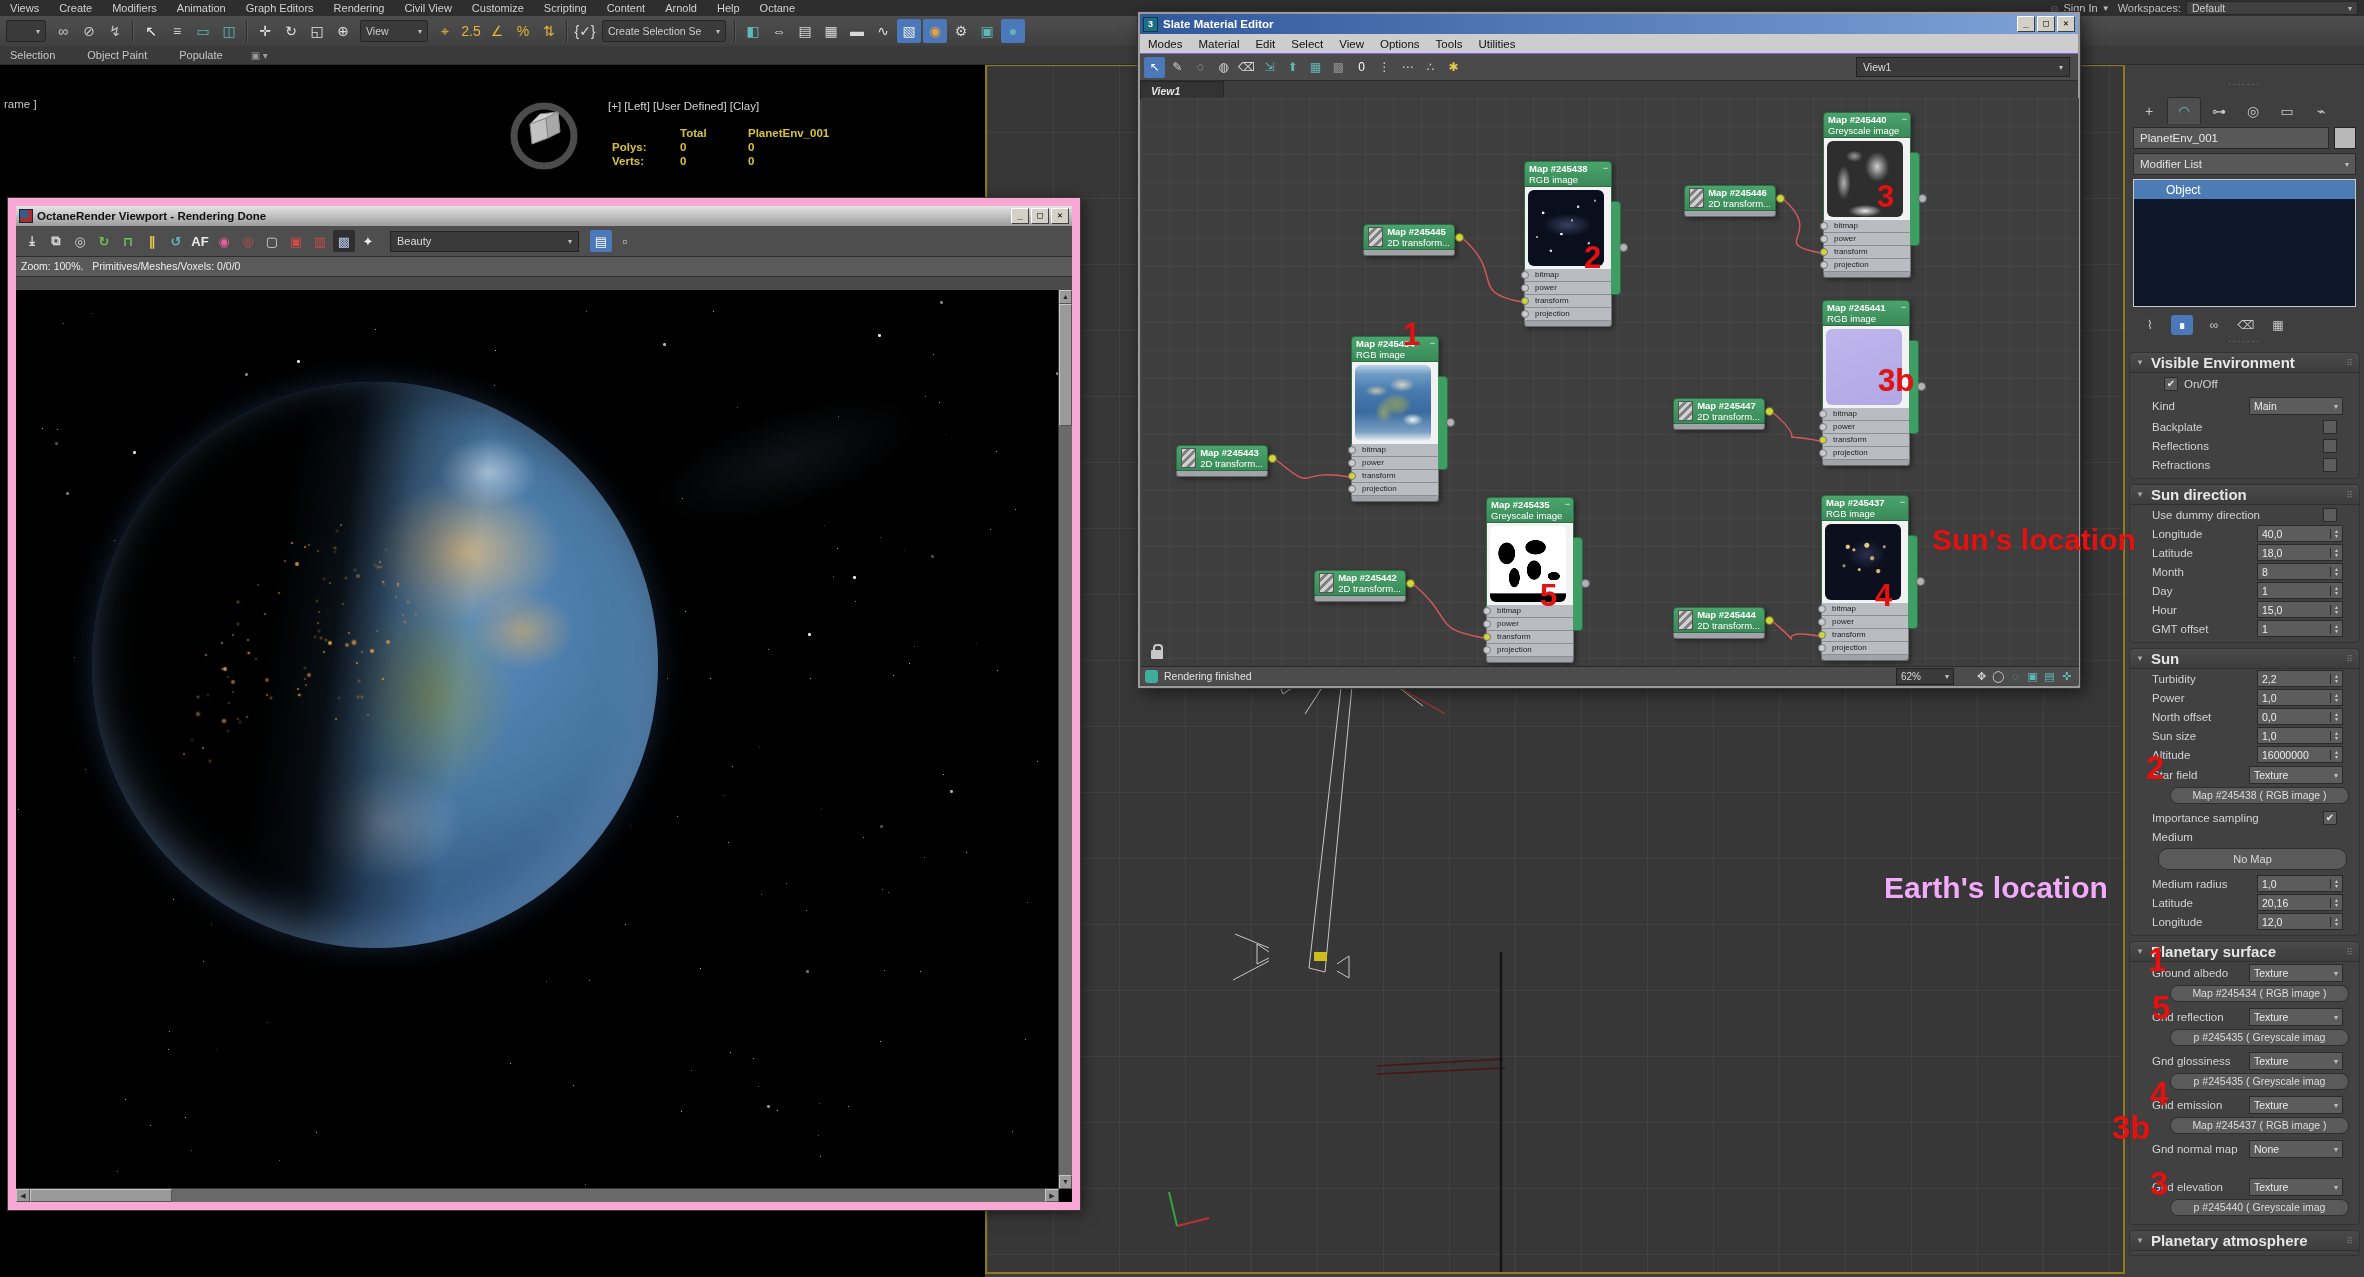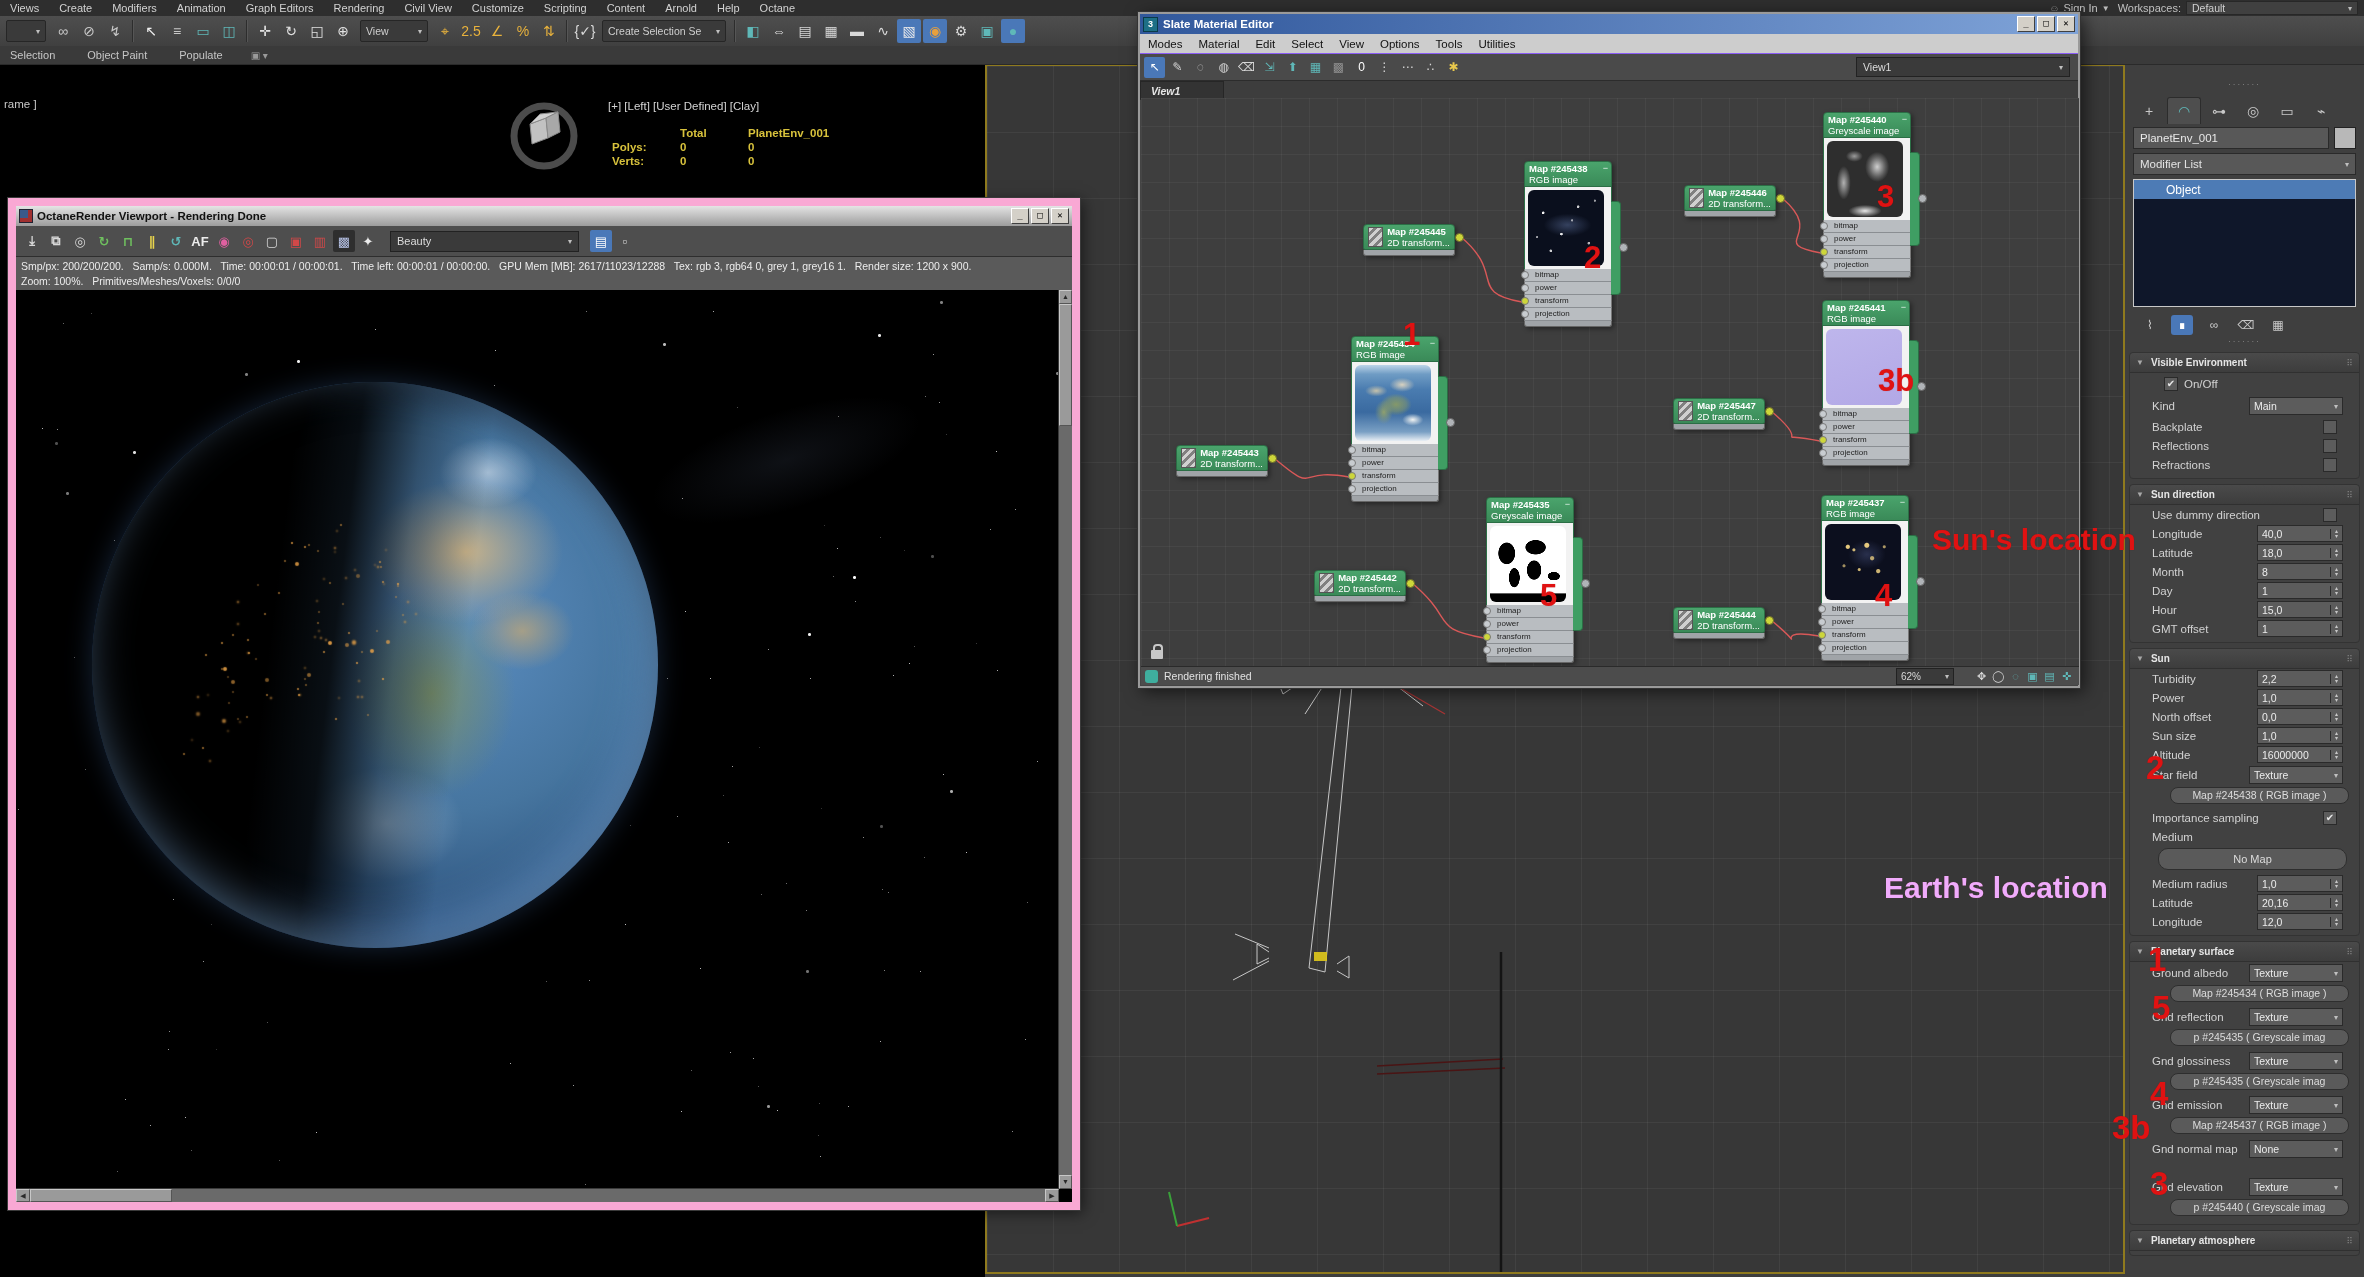--- a/index.html
+++ b/index.html
@@ -59,21 +59,21 @@
        display:flex;align-items:center;justify-content:space-between;padding:0 6px;}
   #stack-box{margin:4px 8px;height:126px;background:#0f172a;border:1px solid #c8c8c8;}
   .stack-item{height:19px;background:#4d7bb5;color:#fff;font-size:12px;display:flex;align-items:center;padding-left:32px;}
   #stack-icons{display:flex;align-items:center;gap:10px;padding:3px 14px;height:22px;}
   .sico{width:22px;height:20px;display:flex;align-items:center;justify-content:center;font-size:12px;border-radius:3px;}
 
   .rollout{margin:3px 4px 5px 4px;background:#414141;border:1px solid #333;border-radius:4px;padding-bottom:4px;}
   .roll-h{height:19px;display:flex;align-items:center;background:linear-gradient(#4a4a4a,#3d3d3d);
        border-bottom:1px solid #303030;border-radius:4px 4px 0 0;padding:0 6px;}
   .roll-h .arr{font-size:8px;color:#a8a8a8;margin-right:7px;}
-  .roll-h .rt{font-size:10px;font-weight:bold;color:#e6e6e6;flex:1;}
+  .roll-h .rt{font-size:15px;font-weight:bold;color:#e6e6e6;flex:1;}
   .roll-h .grip{font-size:9px;color:#7d7d7d;}
   .p-row{display:flex;align-items:center;height:19px;padding:0 8px 0 22px;font-size:11.5px;color:#d2d2d2;}
   .p-row.tall{height:22px;}
   .lbl{flex:1;white-space:nowrap;overflow:hidden;}
   .lbl-left{margin-left:6px;}
   .cb{width:12px;height:12px;background:#5c5c5c;border:1px solid #2a2a2a;margin-right:14px;
        font-size:10px;line-height:11px;text-align:center;color:#e8e8e8;}
   .cb.on::after{content:"✔";}
   .spin{width:84px;height:15px;background:#5c5c5c;border:1px solid #2a2a2a;display:flex;align-items:center;
        margin-right:8px;position:relative;}
@@ -655,21 +655,20 @@
       <div class="oct-ico" style="color: rgb(184, 196, 232); background: rgb(46, 46, 46);">▩</div>
       <div class="oct-ico" style="color: rgb(236, 236, 236);">✦</div>
       <div id="beauty-dd">
         <span>Beauty</span>
         <span class="da">▾</span>
       </div>
       <div class="oct-ico" style="color: rgb(255, 255, 255); background: rgb(74, 120, 184);">▤</div>
       <div class="oct-ico" style="color: rgb(216, 216, 216);">▫</div>
     </div>
   <div id="oct-status">
-    <div>Smp/px: 200/200/200.   Samp/s: 0.000M.   Time: 00:00:01 / 00:00:01.   Time left: 00:00:01 / 00:00:00.   GPU Mem [MB]: 2617/11023/12288   Tex: rgb 3, rgb64 0, grey 1, grey16 1.   Render size: 1200 x 900.</div>
     <div>Zoom: 100%.   Primitives/Meshes/Voxels: 0/0/0</div>
   </div>
   <div id="oct-render">
     <div id="stars" style="box-shadow: rgba(255, 255, 255, 0.94) 611px 467px 0px 0px, rgba(255, 255, 255, 0.64) 790px 620px 0px 0px, rgba(255, 255, 255, 0.47) 51px 203px 0px 1px, rgba(255, 255, 255, 0.52) 745px 604px 0px 0px, rgba(255, 255, 255, 0.89) 109px 809px 0px 0px, rgba(255, 255, 255, 0.88) 473px 253px 0px 0px, rgba(255, 255, 255, 0.85) 804px 866px 0px 0px, rgba(255, 255, 255, 0.29) 353px 584px 0px 0px, rgba(255, 255, 255, 0.45) 530px 691px 0px 0px, rgba(255, 255, 255, 0.67) 2px 519px 0px 0px, rgba(255, 255, 255, 0.86) 737px 768px 0px 0px, rgba(255, 255, 255, 0.94) 877px 385px 0px 0px, rgba(255, 255, 255, 0.26) 888px 260px 0px 0px, rgba(255, 255, 255, 0.95) 26px 138px 0px 0px, rgba(255, 255, 255, 0.8) 341px 552px 0px 0px, rgba(255, 255, 255, 0.72) 847px 547px 0px 0px, rgba(255, 255, 255, 0.93) 282px 71px 0px 1px, rgba(255, 255, 255, 0.42) 251px 732px 0px 0px, rgba(255, 255, 255, 0.36) 75px 23px 0px 0px, rgba(255, 255, 255, 0.57) 569px 894px 0px 0px, rgba(255, 255, 255, 0.56) 372px 566px 0px 0px, rgba(255, 255, 255, 0.87) 794px 388px 0px 0px, rgba(255, 255, 255, 0.82) 716px 476px 0px 0px, rgba(255, 255, 255, 0.43) 510px 375px 0px 0px, rgba(255, 255, 255, 0.47) 345px 486px 0px 1px, rgba(255, 255, 255, 0.32) 865px 536px 0px 1px, rgba(255, 255, 255, 0.34) 614px 535px 0px 0px, rgba(255, 255, 255, 0.6) 872px 602px 0px 0px, rgba(255, 255, 255, 0.5) 675px 780px 0px 0px, rgba(255, 255, 255, 0.93) 479px 60px 0px 0px, rgba(255, 255, 255, 0.3) 743px 457px 0px 0px, rgba(255, 255, 255, 0.96) 565px 403px 0px 0px, rgba(255, 255, 255, 0.71) 996px 841px 0px 0px, rgba(255, 255, 255, 0.64) 549px 414px 0px 0px, rgba(255, 255, 255, 0.5) 230px 84px 0px 1px, rgba(255, 255, 255, 0.78) 666px 208px 0px 0px, rgba(255, 255, 255, 0.44) 742px 796px 0px 0px, rgba(255, 255, 255, 0.73) 573px 690px 0px 0px, rgba(255, 255, 255, 0.38) 802px 845px 0px 0px, rgba(255, 255, 255, 0.59) 255px 162px 0px 0px, rgba(255, 255, 255, 0.29) 808px 235px 0px 0px, rgba(255, 255, 255, 0.86) 359px 39px 0px 0px, rgba(255, 255, 255, 0.78) 917px 64px 0px 0px, rgba(255, 255, 255, 0.53) 817px 286px 0px 0px, rgba(255, 255, 255, 0.79) 448px 623px 0px 0px, rgba(255, 255, 255, 0.7) 430px 280px 0px 0px, rgba(255, 255, 255, 0.29) 960px 353px 0px 0px, rgba(255, 255, 255, 0.68) 935px 501px 0px 1px, rgba(255, 255, 255, 0.9) 864px 751px 0px 0px, rgba(255, 255, 255, 0.28) 413px 360px 0px 0px, rgba(255, 255, 255, 0.88) 712px 552px 0px 0px, rgba(255, 255, 255, 0.87) 697px 21px 0px 0px, rgba(255, 255, 255, 0.38) 322px 146px 0px 0px, rgba(255, 255, 255, 0.31) 195px 634px 0px 0px, rgba(255, 255, 255, 0.38) 721px 117px 0px 0px, rgba(255, 255, 255, 0.81) 152px 759px 0px 0px, rgba(255, 255, 255, 0.54) 399px 618px 0px 0px, rgba(255, 255, 255, 0.56) 866px 599px 0px 0px, rgba(255, 255, 255, 0.52) 47px 33px 0px 0px, rgba(255, 255, 255, 0.77) 187px 671px 0px 0px, rgba(255, 255, 255, 0.56) 98px 250px 0px 0px, rgba(255, 255, 255, 0.89) 171px 577px 0px 0px, rgba(255, 255, 255, 0.77) 923px 112px 0px 0px, rgba(255, 255, 255, 0.81) 1021px 471px 0px 0px, rgba(255, 255, 255, 0.97) 609px 634px 0px 0px, rgba(255, 255, 255, 0.48) 69px 479px 0px 0px, rgba(255, 255, 255, 0.38) 205px 559px 0px 0px, rgba(255, 255, 255, 0.43) 603px 382px 0px 0px, rgba(255, 255, 255, 0.74) 478px 95px 0px 0px, rgba(255, 255, 255, 0.9) 863px 45px 0px 1px, rgba(255, 255, 255, 0.55) 770px 593px 0px 0px, rgba(255, 255, 255, 0.98) 950px 562px 0px 0px, rgba(255, 255, 255, 0.96) 694px 388px 0px 0px, rgba(255, 255, 255, 0.73) 648px 54px 0px 1px, rgba(255, 255, 255, 0.72) 41px 139px 0px 0px, rgba(255, 255, 255, 0.75) 974px 239px 0px 0px, rgba(255, 255, 255, 0.4) 707px 505px 0px 0px, rgba(255, 255, 255, 0.71) 661px 526px 0px 0px, rgba(255, 255, 255, 0.97) 761px 820px 0px 0px, rgba(255, 255, 255, 0.99) 980px 161px 0px 0px, rgba(255, 255, 255, 0.44) 898px 356px 0px 0px, rgba(255, 255, 255, 0.95) 315px 485px 0px 0px, rgba(255, 255, 255, 0.56) 363px 278px 0px 0px, rgba(255, 255, 255, 0.44) 58px 367px 0px 0px, rgba(255, 255, 255, 0.4) 803px 813px 0px 0px, rgba(255, 255, 255, 0.88) 293px 224px 0px 0px, rgba(255, 255, 255, 0.44) 263px 870px 0px 0px, rgba(255, 255, 255, 0.52) 908px 567px 0px 0px, rgba(255, 255, 255, 0.75) 999px 219px 0px 0px, rgba(255, 255, 255, 0.26) 805px 518px 0px 0px, rgba(255, 255, 255, 0.87) 118px 162px 0px 1px, rgba(255, 255, 255, 0.5) 101px 881px 0px 0px, rgba(255, 255, 255, 0.52) 631px 307px 0px 0px, rgba(255, 255, 255, 0.86) 134px 835px 0px 0px, rgba(255, 255, 255, 0.4) 608px 289px 0px 0px, rgba(255, 255, 255, 0.81) 350px 566px 0px 1px, rgba(255, 255, 255, 0.98) 665px 821px 0px 0px, rgba(255, 255, 255, 0.29) 930px 144px 0px 0px, rgba(255, 255, 255, 0.31) 338px 348px 0px 0px, rgba(255, 255, 255, 0.9) 494px 773px 0px 0px, rgba(255, 255, 255, 0.5) 925px 12px 0px 1px, rgba(255, 255, 255, 0.91) 821px 258px 0px 0px, rgba(255, 255, 255, 0.26) 480px 375px 0px 0px, rgba(255, 255, 255, 0.76) 752px 359px 0px 0px, rgba(255, 255, 255, 0.56) 909px 106px 0px 0px, rgba(255, 255, 255, 0.31) 916px 266px 0px 1px, rgba(255, 255, 255, 0.76) 1009px 749px 0px 0px, rgba(255, 255, 255, 0.94) 383px 283px 0px 1px, rgba(255, 255, 255, 0.5) 1011px 612px 0px 0px, rgba(255, 255, 255, 0.7) 356px 97px 0px 0px, rgba(255, 255, 255, 0.29) 1045px 355px 0px 1px, rgb(255, 255, 255) 838px 287px 0px 1px, rgba(255, 255, 255, 0.63) 599px 381px 0px 0px, rgba(255, 255, 255, 0.47) 175px 860px 0px 0px, rgba(255, 255, 255, 0.96) 300px 842px 0px 0px, rgba(255, 255, 255, 0.64) 651px 388px 0px 0px, rgba(255, 255, 255, 0.59) 374px 183px 0px 0px, rgba(255, 255, 255, 0.36) 487px 390px 0px 0px, rgba(255, 255, 255, 0.43) 372px 269px 0px 0px, rgba(255, 255, 255, 0.25) 200px 759px 0px 0px, rgba(255, 255, 255, 0.88) 981px 380px 0px 0px, rgba(255, 255, 255, 0.45) 791px 681px 0px 1px, rgba(255, 255, 255, 0.66) 868px 680px 0px 0px, rgba(255, 255, 255, 0.82) 557px 795px 0px 0px, rgba(255, 255, 255, 0.39) 864px 247px 0px 0px, rgba(255, 255, 255, 0.95) 169px 827px 0px 0px, rgba(255, 255, 255, 0.6) 570px 21px 0px 0px, rgba(255, 255, 255, 0.83) 714px 762px 0px 0px, rgba(255, 255, 255, 0.31) 40px 153px 0px 1px, rgba(255, 255, 255, 0.95) 793px 344px 0px 1px, rgba(255, 255, 255, 0.93) 594px 314px 0px 0px, rgba(255, 255, 255, 0.83) 904px 681px 0px 0px, rgba(255, 255, 255, 0.7) 554px 433px 0px 0px, rgba(255, 255, 255, 0.96) 684px 678px 0px 0px, rgba(255, 255, 255, 0.88) 832px 816px 0px 0px, rgba(255, 255, 255, 0.97) 669px 321px 0px 0px, rgba(255, 255, 255, 0.52) 1041px 83px 0px 1px, rgba(255, 255, 255, 0.27) 342px 579px 0px 0px, rgba(255, 255, 255, 0.97) 893px 373px 0px 0px, rgba(255, 255, 255, 0.44) 231px 404px 0px 0px, rgba(255, 255, 255, 0.57) 822px 126px 0px 0px, rgba(255, 255, 255, 0.72) 153px 741px 0px 0px, rgba(255, 255, 255, 0.92) 927px 484px 0px 0px, rgba(255, 255, 255, 0.81) 157px 609px 0px 0px, rgba(255, 255, 255, 0.68) 583px 458px 0px 0px, rgba(255, 255, 255, 0.72) 839px 311px 0px 0px, rgba(255, 255, 255, 0.46) 457px 330px 0px 0px, rgba(255, 255, 255, 0.41) 502px 248px 0px 0px, rgba(255, 255, 255, 0.32) 85px 410px 0px 0px, rgba(255, 255, 255, 0.6) 752px 816px 0px 1px;"></div>
     <div id="galaxy"></div>
     <div id="earth">
       <div id="citylights" style="box-shadow: rgba(238, 165, 72, 0.57) 216px 162px 1px 0px, rgba(238, 165, 72, 0.94) 199px 160px 1px 0px, rgba(238, 165, 72, 0.84) 212px 164px 1px 0px, rgba(238, 165, 72, 0.82) 204px 181px 1px 1px, rgba(238, 165, 72, 0.62) 192px 178px 1px 0px, rgba(238, 165, 72, 0.67) 186px 210px 1px 0px, rgba(238, 165, 72, 0.54) 231px 196px 2px 0px, rgba(238, 165, 72, 0.57) 237px 200px 1px 0px, rgba(238, 165, 72, 0.42) 242px 169px 2px 0px, rgba(238, 165, 72, 0.41) 165px 202px 1px 0px, rgb(238, 165, 72) 145px 219px 2px 0px, rgba(238, 165, 72, 0.68) 172px 231px 1px 0px, rgba(238, 165, 72, 0.51) 225px 168px 1px 0px, rgba(238, 165, 72, 0.54) 244px 148px 2px 0px, rgba(238, 165, 72, 0.95) 242px 165px 2px 0px, rgba(238, 165, 72, 0.66) 248px 142px 1px 0px, rgba(238, 165, 72, 0.56) 225px 240px 1px 0px, rgba(238, 165, 72, 0.46) 226px 229px 1px 0px, rgba(238, 165, 72, 0.61) 226px 248px 2px 0px, rgba(238, 165, 72, 0.6) 224px 218px 2px 0px, rgba(238, 165, 72, 0.69) 155px 270px 2px 0px, rgba(238, 165, 72, 0.93) 156px 270px 1px 0px, rgba(238, 165, 72, 0.72) 155px 257px 1px 0px, rgba(238, 165, 72, 0.43) 163px 276px 1px 0px, rgba(238, 165, 72, 0.4) 135px 294px 1px 0px, rgba(238, 165, 72, 0.86) 132px 286px 1px 1px, rgba(238, 165, 72, 0.59) 140px 299px 1px 1px, rgba(238, 165, 72, 0.61) 129px 286px 1px 0px, rgba(238, 165, 72, 0.44) 140px 309px 1px 0px, rgba(238, 165, 72, 0.64) 261px 259px 2px 1px, rgba(238, 165, 72, 0.89) 237px 260px 1px 1px, rgba(238, 165, 72, 0.88) 233px 257px 2px 0px, rgba(238, 165, 72, 0.64) 261px 260px 2px 1px, rgba(238, 165, 72, 0.74) 256px 250px 1px 0px, rgba(238, 165, 72, 0.57) 254px 262px 1px 1px, rgba(238, 165, 72, 0.71) 253px 195px 2px 0px, rgba(238, 165, 72, 0.41) 265px 193px 1px 1px, rgba(238, 165, 72, 0.47) 250px 221px 1px 0px, rgba(238, 165, 72, 0.63) 262px 187px 2px 0px, rgba(238, 165, 72, 0.96) 105px 314px 2px 0px, rgba(238, 165, 72, 0.42) 136px 320px 1px 0px, rgba(238, 165, 72, 0.76) 131px 338px 2px 1px, rgba(238, 165, 72, 0.59) 105px 331px 2px 1px, rgba(238, 165, 72, 0.41) 115px 312px 2px 0px, rgba(238, 165, 72, 0.5) 174px 297px 1px 1px, rgba(238, 165, 72, 0.93) 206px 312px 1px 0px, rgba(238, 165, 72, 0.96) 178px 315px 2px 0px, rgba(238, 165, 72, 0.8) 207px 312px 2px 0px, rgba(238, 165, 72, 0.71) 174px 312px 1px 0px, rgba(238, 165, 72, 0.83) 205px 306px 1px 0px, rgba(238, 165, 72, 0.51) 246px 315px 2px 0px, rgba(238, 165, 72, 0.53) 213px 302px 1px 0px, rgba(238, 165, 72, 0.56) 216px 292px 1px 1px, rgba(238, 165, 72, 0.47) 212px 296px 1px 0px, rgba(238, 165, 72, 0.55) 147px 339px 2px 0px, rgba(238, 165, 72, 0.44) 145px 336px 1px 0px, rgba(238, 165, 72, 0.5) 135px 348px 2px 0px, rgba(238, 165, 72, 0.58) 154px 334px 1px 0px, rgba(238, 165, 72, 0.78) 243px 336px 1px 0px, rgba(238, 165, 72, 0.49) 275px 332px 1px 0px, rgba(238, 165, 72, 0.91) 265px 314px 2px 0px, rgba(238, 165, 72, 0.88) 269px 314px 2px 0px, rgba(238, 165, 72, 0.89) 264px 280px 1px 0px, rgba(238, 165, 72, 0.95) 290px 296px 1px 0px, rgba(238, 165, 72, 0.52) 269px 269px 1px 0px, rgba(238, 165, 72, 0.83) 279px 268px 1px 1px, rgba(238, 165, 72, 0.74) 266px 298px 2px 0px, rgba(238, 165, 72, 0.92) 312px 239px 2px 0px, rgba(238, 165, 72, 0.71) 295px 259px 1px 1px, rgba(238, 165, 72, 0.48) 310px 232px 1px 0px, rgba(238, 165, 72, 0.43) 284px 248px 1px 0px, rgba(238, 165, 72, 0.56) 288px 184px 1px 0px, rgba(238, 165, 72, 0.72) 287px 179px 1px 0px, rgba(238, 165, 72, 0.77) 290px 199px 1px 0px, rgba(238, 165, 72, 0.43) 293px 167px 2px 0px, rgba(238, 165, 72, 0.44) 282px 182px 2px 0px, rgba(238, 165, 72, 0.98) 285px 184px 2px 0px, rgba(238, 165, 72, 0.45) 291px 201px 2px 0px, rgba(238, 165, 72, 0.99) 305px 201px 1px 0px, rgba(238, 165, 72, 0.82) 315px 219px 2px 0px, rgba(238, 165, 72, 0.47) 303px 214px 1px 0px, rgba(238, 165, 72, 0.5) 305px 203px 1px 0px, rgba(238, 165, 72, 0.69) 323px 231px 2px 0px, rgba(238, 165, 72, 0.77) 117px 378px 2px 0px, rgba(238, 165, 72, 0.44) 99px 357px 2px 0px, rgba(238, 165, 72, 0.72) 110px 365px 1px 0px, rgba(238, 165, 72, 0.68) 91px 371px 1px 0px, rgba(238, 165, 72, 0.65) 140px 252px 1px 0px, rgba(238, 165, 72, 0.75) 113px 272px 1px 0px, rgba(238, 165, 72, 0.78) 145px 241px 2px 0px, rgba(238, 165, 72, 0.8) 129px 260px 1px 0px, rgba(238, 165, 72, 0.87) 228px 255px 2px 0px, rgba(238, 165, 72, 0.81) 231px 269px 1px 0px, rgba(238, 165, 72, 0.6) 212px 285px 2px 0px, rgba(238, 165, 72, 0.63) 222px 254px 2px 0px;"></div>
     </div>
     <div class="vscroll">
       <div class="sb-btn" style="left:0;top:0;width:11px;height:12px;">▲</div>

